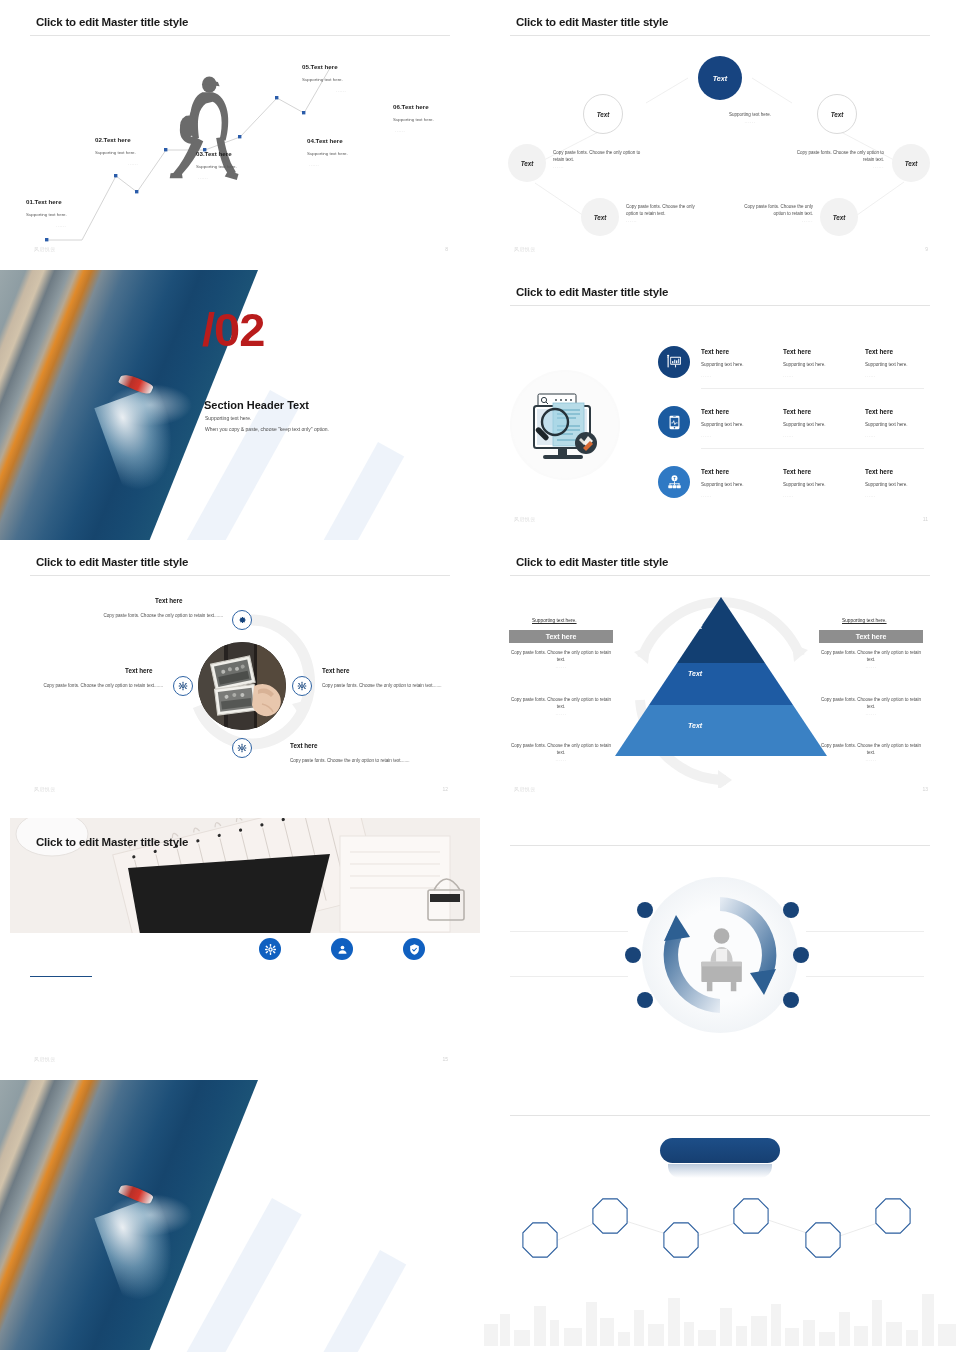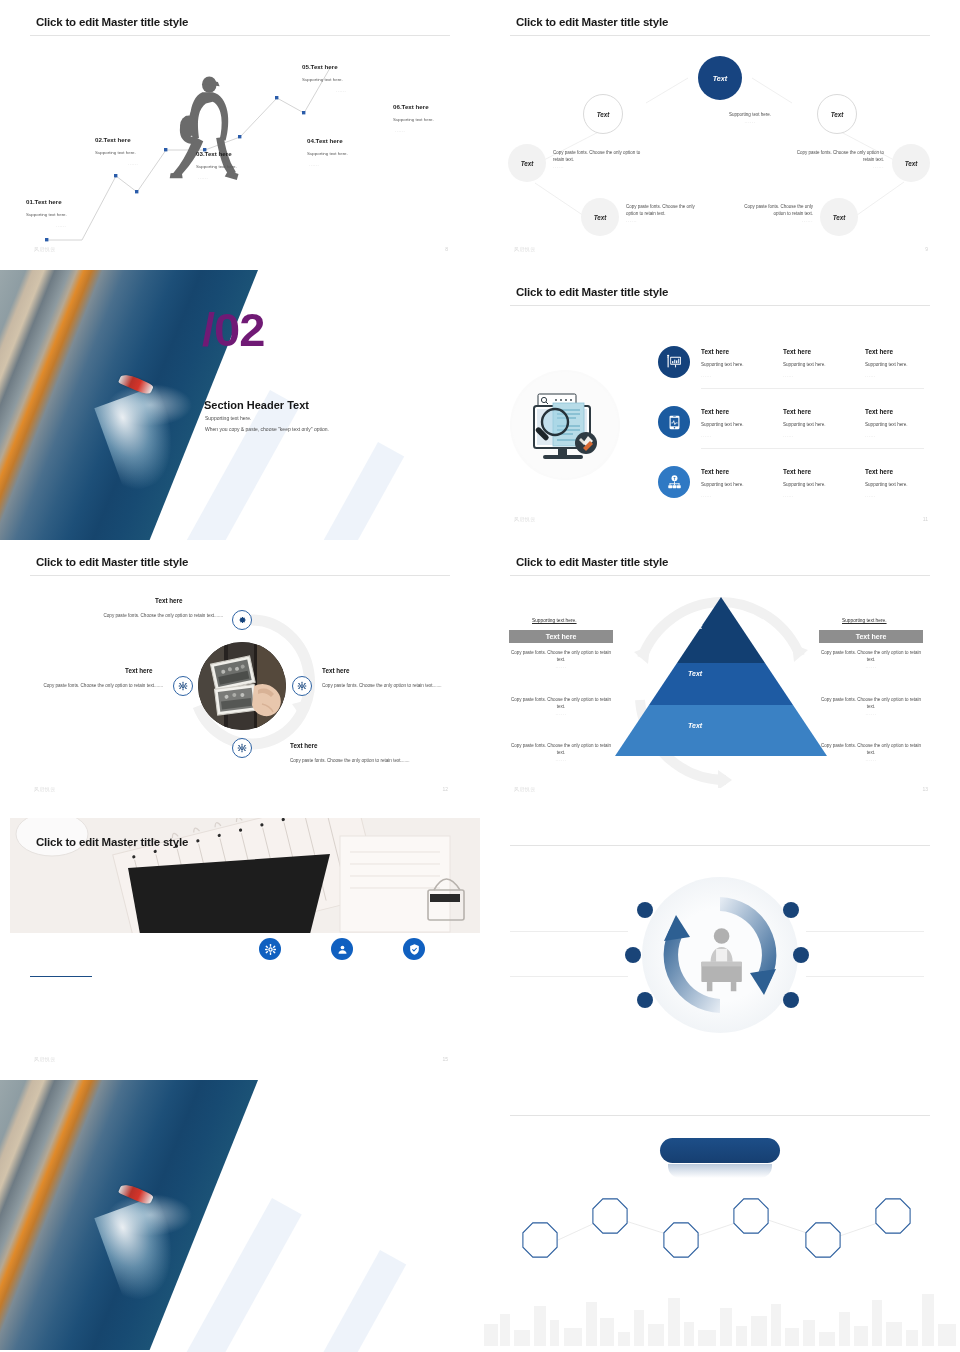--- a/index.html
+++ b/index.html
@@ -107,21 +107,21 @@
   .sh-photo::after {
     content: ""; position: absolute; left: 46%; top: 40%;
     width: 34px; height: 12px; border-radius: 50% 20% 40% 12%;
     background: linear-gradient(90deg,#d8d9db 0%, #b93028 35%, #d4342a 60%, #e6e7e9 100%);
     transform: rotate(24deg);
     box-shadow: 0 0 2px rgba(0,0,0,.3);
   }
   .sh-stripe { position: absolute; background: #dee7f5; opacity: .75; }
   .sh-num {
     position: absolute; font-size: 47px; font-weight: bold;
-    color: #701a75; letter-spacing: -1px; line-height: 1;
+    color: #b91c1c; letter-spacing: -1px; line-height: 1;
   }
   .sh-head { position: absolute; font-size: 11px; font-weight: bold; color: #161616; }
   .sh-sub { position: absolute; font-size: 5px; color: #4d4d4d; line-height: 1.9; }
 
   
   .ico-circ { position: absolute; border-radius: 50%; display: flex; align-items: center; justify-content: center; }
   .g-head { position: absolute; font-size: 6.4px; font-weight: bold; color: #151515; white-space: nowrap; }
   .g-sub { position: absolute; font-size: 4.6px; color: #4d4d4d; white-space: nowrap; }
   .g-dts { position: absolute; font-size: 4.4px; color: #d2d2d2; letter-spacing: 0.6px; }
   .g-rule { position: absolute; height: 1px; background: #ededed; }

